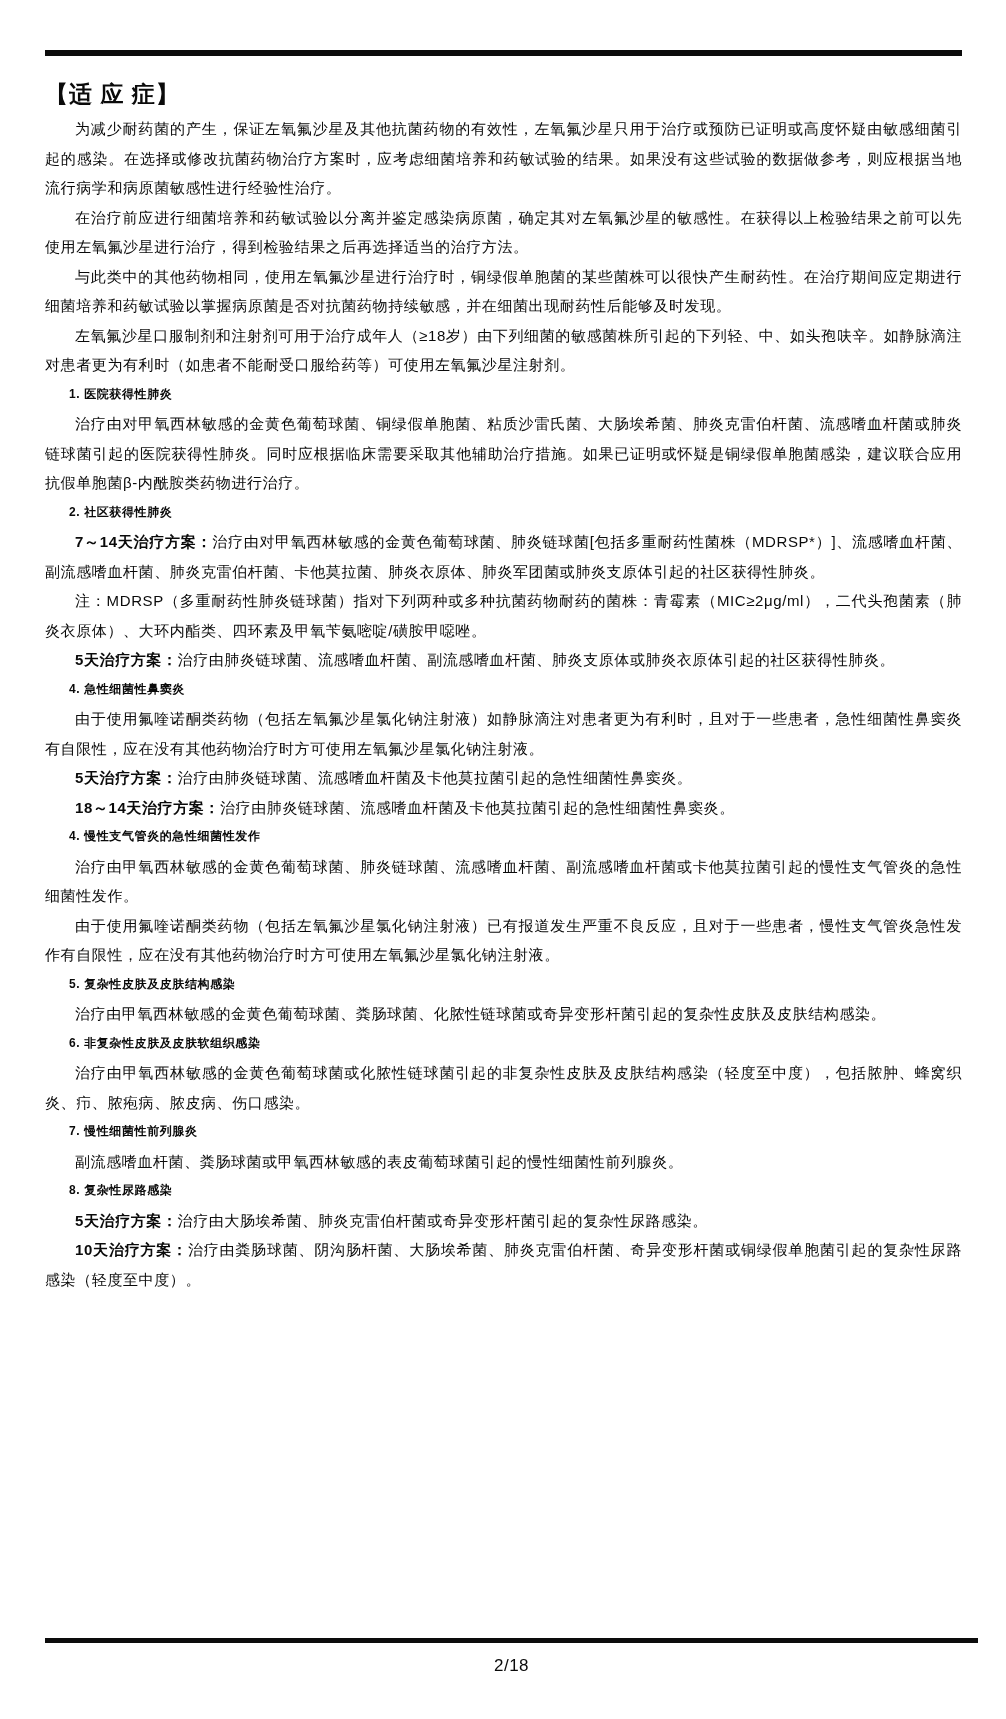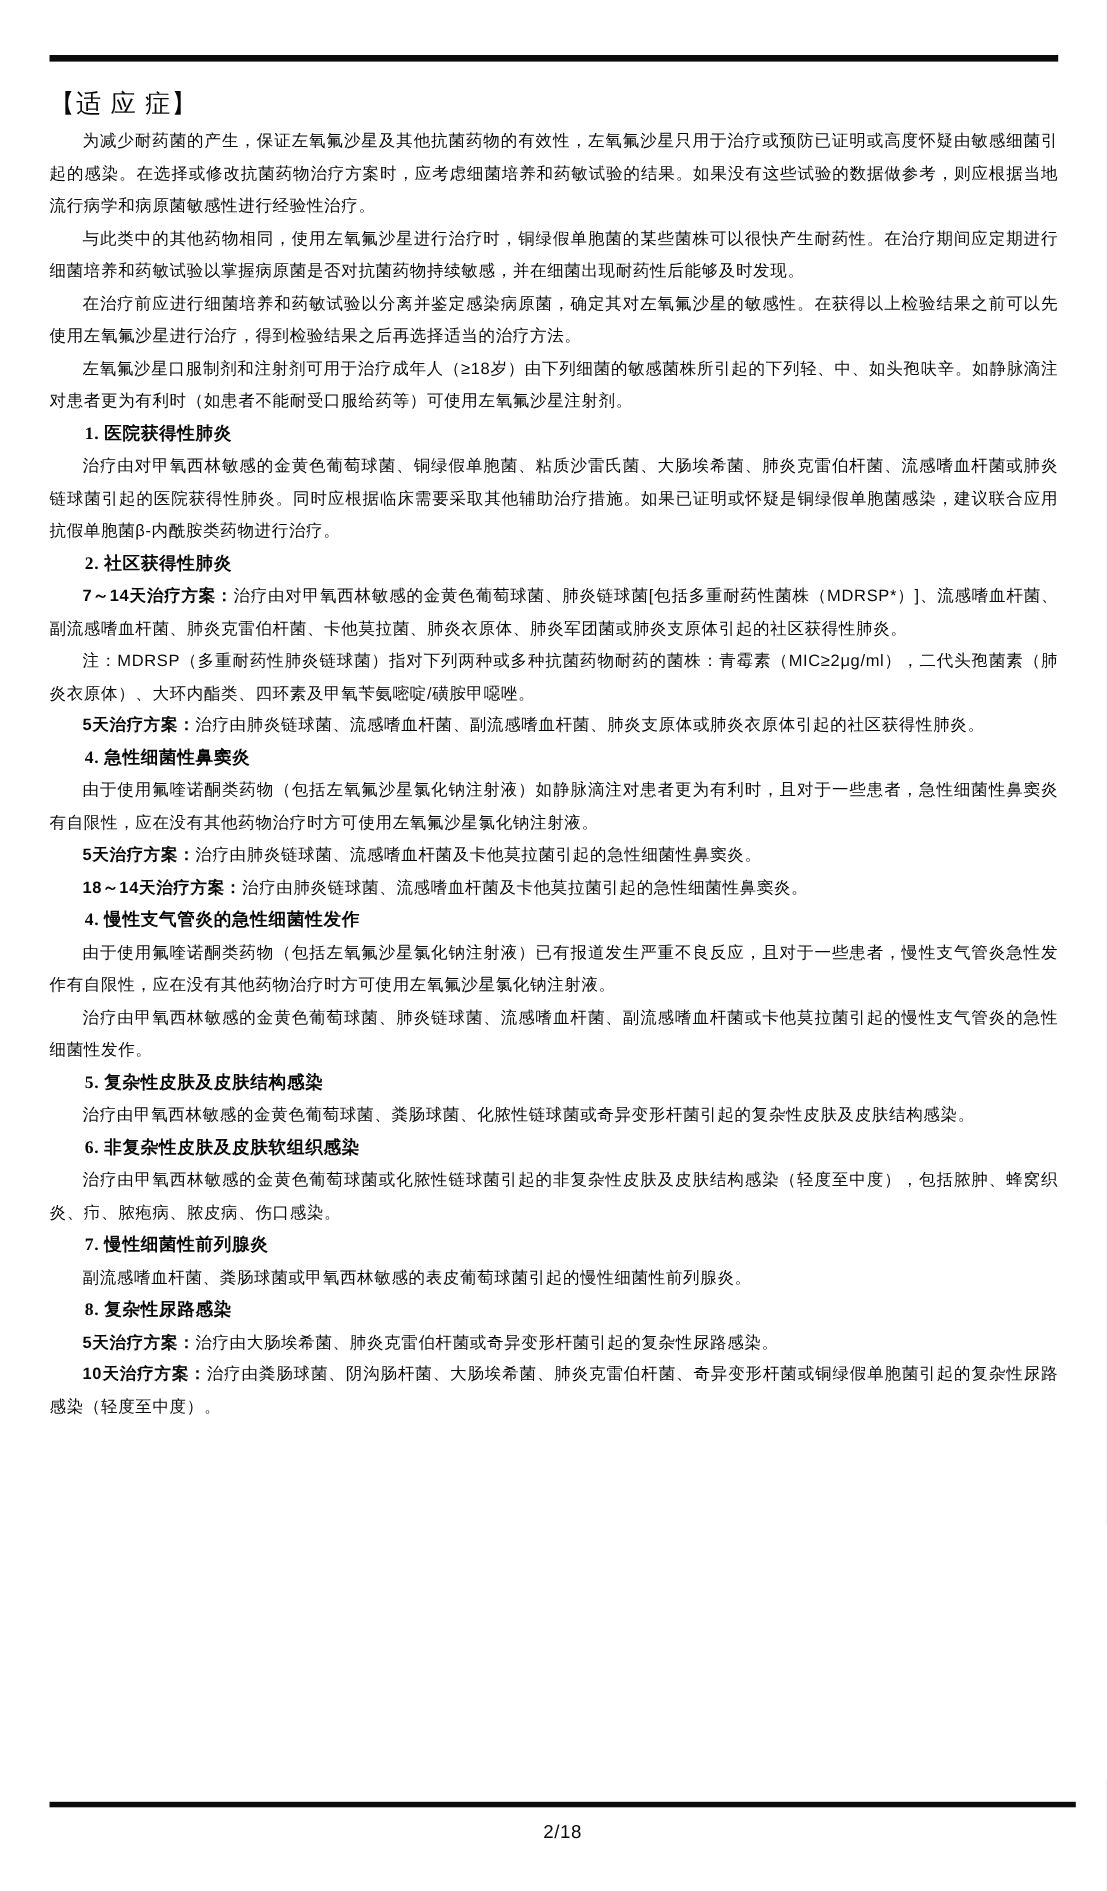--- a/index.html
+++ b/index.html
@@ -18,40 +18,39 @@
   .rule {
     height: 6px;
     background: #0c0c0c;
     border: none;
     margin: 0;
   }
   .top-rule { margin-bottom: 22px; }
   .doc-title {
     font-size: 23px;
     line-height: 32px;
-    font-weight: 400;
+    font-weight: 700;
     letter-spacing: 1px;
     margin: 0 0 4px 0;
   }
   .blk {
     margin: 0;
     font-size: 15px;
     line-height: 29.5px;
     letter-spacing: 0.6px;
     text-align: justify;
     text-indent: 2em;
   }
   .hblk {
     margin: 0;
-    font-size: 16px;
+    font-size: 12px;
     line-height: 29.5px;
     letter-spacing: 0.6px;
     font-weight: 700;
     text-indent: 2em;
-    font-family: Liberation Serif, serif;
   }
   .lb { font-weight: 700; }
   .footer {
     position: absolute;
     left: 45px;
     right: 28px;
     top: 1638px;
   }
   .footer .rule { height: 5px; }
   .page-num {
@@ -64,40 +63,40 @@
 </style>
 </head>
 <body>
 
 <div class="page">
   <div class="rule top-rule"></div>
 
   <h1 class="doc-title">【适 应 症】</h1>
 
   <p class="blk">为减少耐药菌的产生，保证左氧氟沙星及其他抗菌药物的有效性，左氧氟沙星只用于治疗或预防已证明或高度怀疑由敏感细菌引起的感染。在选择或修改抗菌药物治疗方案时，应考虑细菌培养和药敏试验的结果。如果没有这些试验的数据做参考，则应根据当地流行病学和病原菌敏感性进行经验性治疗。</p>
+  <p class="blk">在治疗前应进行细菌培养和药敏试验以分离并鉴定感染病原菌，确定其对左氧氟沙星的敏感性。在获得以上检验结果之前可以先使用左氧氟沙星进行治疗，得到检验结果之后再选择适当的治疗方法。</p>
   <p class="blk">与此类中的其他药物相同，使用左氧氟沙星进行治疗时，铜绿假单胞菌的某些菌株可以很快产生耐药性。在治疗期间应定期进行细菌培养和药敏试验以掌握病原菌是否对抗菌药物持续敏感，并在细菌出现耐药性后能够及时发现。</p>
-  <p class="blk">在治疗前应进行细菌培养和药敏试验以分离并鉴定感染病原菌，确定其对左氧氟沙星的敏感性。在获得以上检验结果之前可以先使用左氧氟沙星进行治疗，得到检验结果之后再选择适当的治疗方法。</p>
   <p class="blk">左氧氟沙星口服制剂和注射剂可用于治疗成年人（≥18岁）由下列细菌的敏感菌株所引起的下列轻、中、如头孢呋辛。如静脉滴注对患者更为有利时（如患者不能耐受口服给药等）可使用左氧氟沙星注射剂。</p>
 
   <p class="hblk">1. 医院获得性肺炎</p>
   <p class="blk">治疗由对甲氧西林敏感的金黄色葡萄球菌、铜绿假单胞菌、粘质沙雷氏菌、大肠埃希菌、肺炎克雷伯杆菌、流感嗜血杆菌或肺炎链球菌引起的医院获得性肺炎。同时应根据临床需要采取其他辅助治疗措施。如果已证明或怀疑是铜绿假单胞菌感染，建议联合应用抗假单胞菌β-内酰胺类药物进行治疗。</p>
 
   <p class="hblk">2. 社区获得性肺炎</p>
   <p class="blk"><span class="lb">7～14天治疗方案：</span><span>治疗由对甲氧西林敏感的金黄色葡萄球菌、肺炎链球菌[包括多重耐药性菌株（MDRSP*）]、流感嗜血杆菌、副流感嗜血杆菌、肺炎克雷伯杆菌、卡他莫拉菌、肺炎衣原体、肺炎军团菌或肺炎支原体引起的社区获得性肺炎。</span></p>
   <p class="blk">注：MDRSP（多重耐药性肺炎链球菌）指对下列两种或多种抗菌药物耐药的菌株：青霉素（MIC≥2μg/ml），二代头孢菌素（肺炎衣原体）、大环内酯类、四环素及甲氧苄氨嘧啶/磺胺甲噁唑。</p>
   <p class="blk"><span class="lb">5天治疗方案：</span><span>治疗由肺炎链球菌、流感嗜血杆菌、副流感嗜血杆菌、肺炎支原体或肺炎衣原体引起的社区获得性肺炎。</span></p>
 
   <p class="hblk">4. 急性细菌性鼻窦炎</p>
   <p class="blk">由于使用氟喹诺酮类药物（包括左氧氟沙星氯化钠注射液）如静脉滴注对患者更为有利时，且对于一些患者，急性细菌性鼻窦炎有自限性，应在没有其他药物治疗时方可使用左氧氟沙星氯化钠注射液。</p>
   <p class="blk"><span class="lb">5天治疗方案：</span><span>治疗由肺炎链球菌、流感嗜血杆菌及卡他莫拉菌引起的急性细菌性鼻窦炎。</span></p>
   <p class="blk"><span class="lb">18～14天治疗方案：</span><span>治疗由肺炎链球菌、流感嗜血杆菌及卡他莫拉菌引起的急性细菌性鼻窦炎。</span></p>
 
   <p class="hblk">4. 慢性支气管炎的急性细菌性发作</p>
+  <p class="blk">治疗由甲氧西林敏感的金黄色葡萄球菌、肺炎链球菌、流感嗜血杆菌、副流感嗜血杆菌或卡他莫拉菌引起的慢性支气管炎的急性细菌性发作。</p>
   <p class="blk">由于使用氟喹诺酮类药物（包括左氧氟沙星氯化钠注射液）已有报道发生严重不良反应，且对于一些患者，慢性支气管炎急性发作有自限性，应在没有其他药物治疗时方可使用左氧氟沙星氯化钠注射液。</p>
-  <p class="blk">治疗由甲氧西林敏感的金黄色葡萄球菌、肺炎链球菌、流感嗜血杆菌、副流感嗜血杆菌或卡他莫拉菌引起的慢性支气管炎的急性细菌性发作。</p>
 
   <p class="hblk">5. 复杂性皮肤及皮肤结构感染</p>
   <p class="blk">治疗由甲氧西林敏感的金黄色葡萄球菌、粪肠球菌、化脓性链球菌或奇异变形杆菌引起的复杂性皮肤及皮肤结构感染。</p>
 
   <p class="hblk">6. 非复杂性皮肤及皮肤软组织感染</p>
   <p class="blk">治疗由甲氧西林敏感的金黄色葡萄球菌或化脓性链球菌引起的非复杂性皮肤及皮肤结构感染（轻度至中度），包括脓肿、蜂窝织炎、疖、脓疱病、脓皮病、伤口感染。</p>
 
   <p class="hblk">7. 慢性细菌性前列腺炎</p>
   <p class="blk">副流感嗜血杆菌、粪肠球菌或甲氧西林敏感的表皮葡萄球菌引起的慢性细菌性前列腺炎。</p>
 

